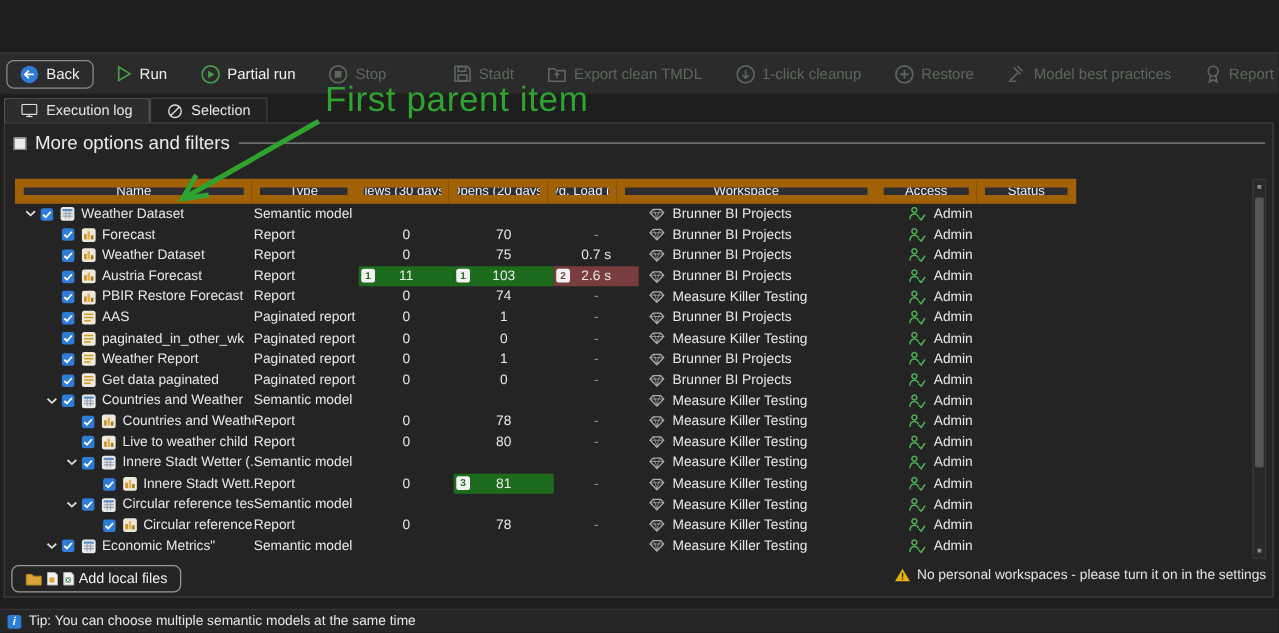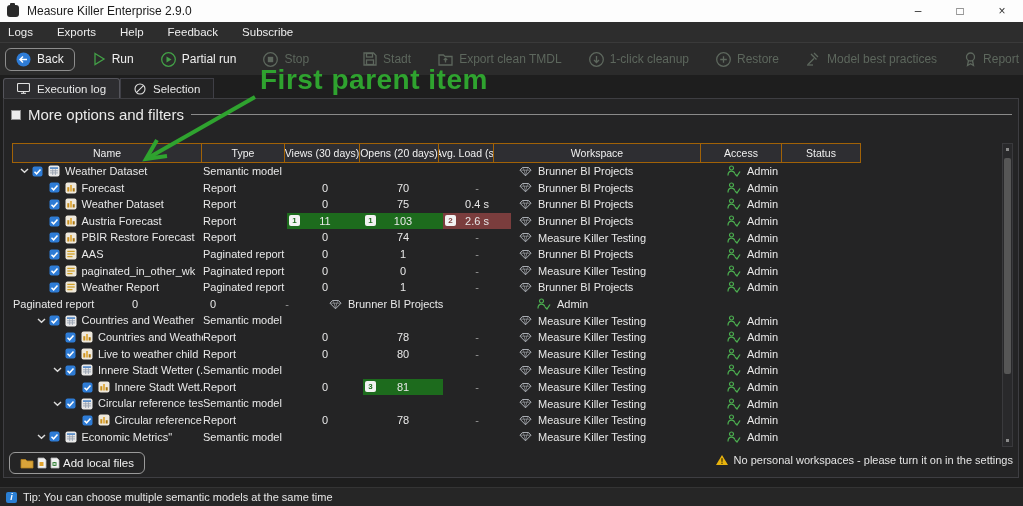--- a/index.html
+++ b/index.html
@@ -40,21 +40,21 @@
   
   .panel { position:absolute; left:3px; top:98px; width:1016px; height:380px;
            border:1px solid #3e3e42; background:#242425; }
   .optrow { position:absolute; left:7px; top:7px; right:6px; display:flex; align-items:center; }
   .optcheck { width:10px; height:10px; background:#ededed; border:1px solid #8f8f8f; margin-right:7px; }
   .optlabel { font-size:15px; color:#eaeaea; }
   .optline { flex:1; height:1px; background:#8a8a8a; margin-left:7px; }
 
   
   .thead { position:absolute; left:9px; top:44px; display:flex; }
-  .th { height:20px; background:#2e2e32; border:1px solid #a16207; margin-left:-1px;
+  .th { height:20px; background:#2e2e32; border:7px solid #a16207; margin-left:-1px;
         color:#f0f0f0; font-size:10.5px; display:flex; align-items:center; justify-content:center;
         white-space:nowrap; overflow:hidden; }
   .tbody { position:absolute; left:9px; top:64px; width:990px; }
   .trow { display:flex; height:16.6px; align-items:center; }
   .cell { height:16.6px; overflow:hidden; white-space:nowrap; }
   .c-name { display:flex; align-items:center; }
   .c-name .lbl, .c-type { font-size:11px; color:#e8e8e8; line-height:16.6px; }
   .chev { width:15px; display:flex; justify-content:center; flex-shrink:0; }
   .cb { width:11px; height:11px; margin-right:5px; flex-shrink:0; display:flex; }
   .ticon { margin-right:5px; flex-shrink:0; display:flex; }
@@ -78,46 +78,30 @@
              font-size:11px; color:#e4e4e4; }
 
   
   .footer { position:absolute; left:0; top:487px; width:1023px; height:19px; background:#262626;
             border-top:1px solid #343434; display:flex; align-items:center; gap:6px; padding-left:6px; }
   .infoicon { width:11px; height:11px; background:#2a7fd4; border-radius:2px; color:#fff; font-size:9px;
               font-weight:bold; text-align:center; line-height:11px; font-style:italic; }
   .footer .tip { font-size:11px; color:#e6e6e6; }
 
   
-  .anno-text { position:absolute; left:260px; top:64px; font-size:28px; font-weight:700;
+  .anno-text { position:absolute; left:260px; top:64px; font-size:28px; font-weight:400;
                letter-spacing:0.5px; z-index:60; }
   .anno-svg { position:absolute; left:0; top:0; width:1023px; height:506px; z-index:55; pointer-events:none; }
 </style>
 </head>
 <body>
 
 <div id="app">
 
-  <div class="titlebar">
-    <span class="appicon"></span>
-    <span>Measure Killer Enterprise 2.9.0</span>
-    <span class="winctl">
-        <span>–</span>
-        <span>□</span>
-        <span>×</span>
-      </span>
-  </div>
-
-  <div class="menubar">
-      <span>Logs</span>
-      <span>Exports</span>
-      <span>Help</span>
-      <span>Feedback</span>
-      <span>Subscribe</span>
-    </div>
+
 
   <div class="toolbar">
       <div class="tbtn backbtn">
         <svg width="15" height="15">
           <circle cx="7.5" cy="7.5" r="7" fill="#2e7cd6"></circle>
           <path d="M11 7.5 L4.5 7.5 M7 4.5 L4 7.5 L7 10.5" fill="none" stroke="#fff" stroke-width="1.5"></path>
         </svg>
         <span>Back</span>
       </div>
       <div class="tbtn">
@@ -329,21 +313,21 @@
                 <rect x="2.3" y="5.2" width="2" height="4.3" fill="#c9901e"></rect>
                 <rect x="5" y="3" width="2" height="6.5" fill="#e2b24f"></rect>
                 <rect x="7.7" y="6.2" width="2" height="3.3" fill="#a87612"></rect>
               </svg>
             </span>
             <span class="lbl">Weather Dataset</span>
           </div>
           <div class="cell c-type" style="width: 84px;">Report</div>
           <div class="cell c-num" style="width: 76px;">0</div>
           <div class="cell c-num" style="width: 80px;">75</div>
-          <div class="cell c-num" style="width: 68px;">0.4 s</div>
+          <div class="cell c-num" style="width: 68px;">0.7 s</div>
           <div class="cell c-ws" style="width: 208px;">
             <svg width="13" height="11">
               <path d="M3.5 1.5 L9.5 1.5 L12 4.2 L6.5 9.8 L1 4.2 Z" fill="none" stroke="#a9adb3" stroke-width="1"></path>
               <path d="M1 4.2 L12 4.2 M3.5 1.5 L5.2 4.2 L6.5 9.8 M9.5 1.5 L7.8 4.2 L6.5 9.8" fill="none" stroke="#a9adb3" stroke-width="0.6"></path>
             </svg>
             <span>Brunner BI Projects</span>
           </div>
           <div class="cell c-acc" style="width: 82px;">
             <svg width="14" height="12">
               <circle cx="4.5" cy="3" r="2" fill="none" stroke="#4caf50" stroke-width="1.2"></circle>
@@ -559,20 +543,41 @@
             <svg width="14" height="12">
               <circle cx="4.5" cy="3" r="2" fill="none" stroke="#4caf50" stroke-width="1.2"></circle>
               <path d="M1 10.5 C1 7.5 2.5 6.2 4.5 6.2 C6.1 6.2 7.3 7 7.8 8.6" fill="none" stroke="#4caf50" stroke-width="1.2"></path>
               <polyline points="8,9 10,11 13,6.5" fill="none" stroke="#4caf50" stroke-width="1.3"></polyline>
             </svg>
             <span>Admin</span>
           </div>
           <div class="cell" style="width: 80px;"></div>
         </div>
         <div class="trow">
+          <div class="cell c-name" style="width: 190px;">
+            <span style="width: 20.5px; flex-shrink: 0;"></span>
+            <span class="chev"></span>
+            <span class="cb">
+              <svg width="11" height="11">
+                <rect x="0.5" y="0.5" width="10" height="10" rx="2" fill="#2e7cd6"></rect>
+                <polyline points="2.5,5.8 4.6,7.8 8.5,3.4" fill="none" stroke="#fff" stroke-width="1.5"></polyline>
+              </svg>
+            </span>
+            <span class="ticon">
+              <svg width="12" height="12">
+                <rect x="0.5" y="0.5" width="11" height="11" rx="2" fill="#eee8d9"></rect>
+                <g stroke="#cf9f28" stroke-width="1.3">
+                  <line x1="2.3" y1="3.4" x2="9.7" y2="3.4"></line>
+                  <line x1="2.3" y1="6" x2="9.7" y2="6"></line>
+                  <line x1="2.3" y1="8.6" x2="7.5" y2="8.6"></line>
+                </g>
+              </svg>
+            </span>
+            <span class="lbl">Get data paginated</span>
+          </div>
           <div class="cell c-type" style="width: 84px;">Paginated report</div>
           <div class="cell c-num" style="width: 76px;">0</div>
           <div class="cell c-num" style="width: 80px;">0</div>
           <div class="cell c-num dash" style="width: 68px;">-</div>
           <div class="cell c-ws" style="width: 208px;">
             <svg width="13" height="11">
               <path d="M3.5 1.5 L9.5 1.5 L12 4.2 L6.5 9.8 L1 4.2 Z" fill="none" stroke="#a9adb3" stroke-width="1"></path>
               <path d="M1 4.2 L12 4.2 M3.5 1.5 L5.2 4.2 L6.5 9.8 M9.5 1.5 L7.8 4.2 L6.5 9.8" fill="none" stroke="#a9adb3" stroke-width="0.6"></path>
             </svg>
             <span>Brunner BI Projects</span>

